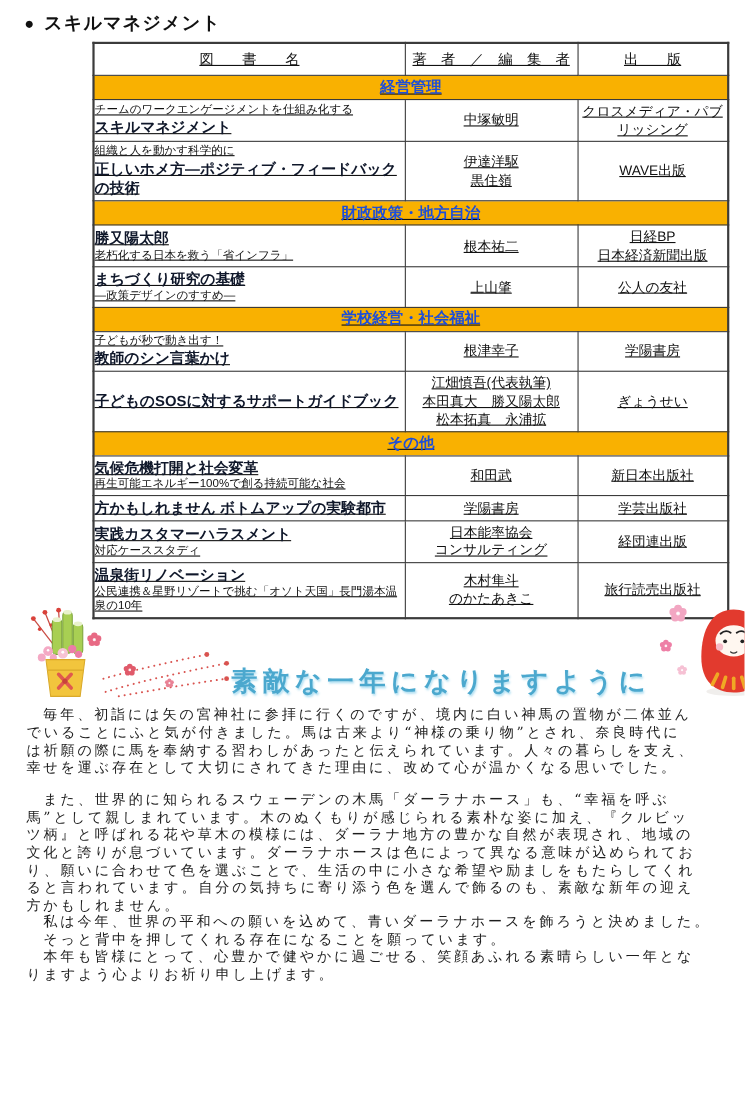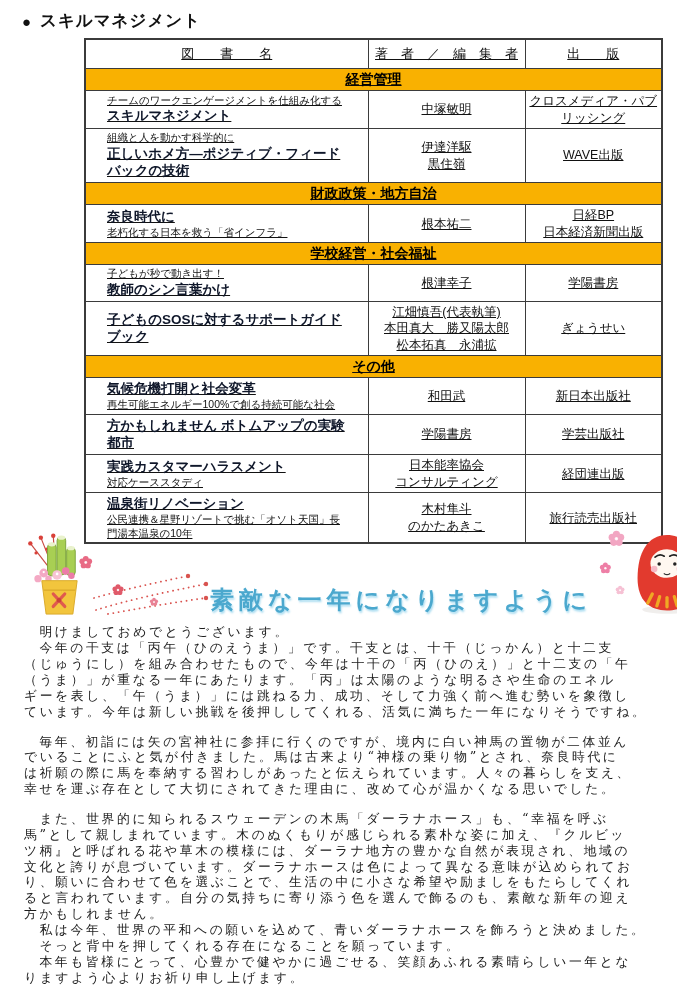--- a/index.html
+++ b/index.html
@@ -10,22 +10,22 @@
   .doc-title{margin:10px 0 6px 22px;font-size:16.5px;font-weight:bold;letter-spacing:1px;
              display:flex;align-items:center;gap:8px;}
   .doc-title .bullet{font-size:15px;line-height:1;}
 
   
   table.books{border-collapse:collapse;table-layout:fixed;width:577px;margin-left:84px;
               border:2px solid var(--table-border,#3b3b3b);text-decoration:underline;}
   table.books th,table.books td{border:1px solid var(--table-border,#3b3b3b);}
   table.books thead th{font-weight:normal;font-size:13px;padding:5px 2px;background:#fff;text-align:center;}
   td.section-cell{background:var(--section-bg,#F9B101);text-align:center;font-weight:bold;
-                  font-size:14px;padding:1.5px 0;color:#000000;}
-  td.title-cell{padding:2px 21px;vertical-align:middle;background:#fff;}
+                  font-size:14px;padding:1.5px 0;color:#1d4ed8;}
+  td.title-cell{padding:2px 0;vertical-align:middle;background:#fff;}
   .t-small{font-size:10.5px;line-height:1.3;color:#111;}
   .t-main{font-size:13.5px;font-weight:bold;line-height:1.32;color:#0f172a;}
   td.author-cell,td.pub-cell{text-align:center;font-size:12.5px;line-height:1.32;
                              white-space:pre-line;padding:2px 3px;background:#fff;vertical-align:middle;}
 
   
   .banner{height:70px;margin:2px 6px 0 16px;display:flex;align-items:flex-end;position:relative;}
   .kadomatsu{width:86px;height:86px;flex:0 0 auto;margin-top:-2px;}
   .branches{width:118px;height:46px;flex:0 0 auto;margin-top:16px;margin-left:-10px;}
   .banner-text{flex:1;text-align:center;margin-top:10px;font-size:24px;font-weight:bold;
@@ -99,26 +99,34 @@
           </td>
           <td class="author-cell">伊達洋駆
 黒住嶺</td>
           <td class="pub-cell">WAVE出版</td>
         </tr>
         <tr class="section-row">
           <td class="section-cell" colspan="3">財政政策・地方自治</td>
         </tr>
         <tr class="book-row">
           <td class="title-cell">
-            <div class="t-main">奈良時代に</div>
+            <div class="t-main">勝又陽太郎</div>
             <div class="t-small">老朽化する日本を救う「省インフラ」</div>
           </td>
           <td class="author-cell">根本祐二</td>
           <td class="pub-cell">日経BP
 日本経済新聞出版</td>
+        </tr>
+        <tr class="book-row">
+          <td class="title-cell">
+            <div class="t-main">まちづくり研究の基礎</div>
+            <div class="t-small">―政策デザインのすすめ―</div>
+          </td>
+          <td class="author-cell">上山肇</td>
+          <td class="pub-cell">公人の友社</td>
         </tr>
         <tr class="section-row">
           <td class="section-cell" colspan="3">学校経営・社会福祉</td>
         </tr>
         <tr class="book-row">
           <td class="title-cell">
             <div class="t-small">子どもが秒で動き出す！</div>
             <div class="t-main">教師のシン言葉かけ</div>
           </td>
           <td class="author-cell">根津幸子</td>
@@ -254,26 +262,20 @@
         <path d="M59 76 L54 86"></path>
           <path d="M67 79 L64 89"></path>
           <path d="M75 80 L75 90"></path>
         <path d="M83 79 L86 89"></path>
           <path d="M91 76 L96 86"></path>
       </g>
     </svg>
   </div>
 
   <div class="greeting">
-      <p>　明けましておめでとうございます。
-　今年の干支は「丙午（ひのえうま）」です。干支とは、十干（じっかん）と十二支
-（じゅうにし）を組み合わせたもので、今年は十干の「丙（ひのえ）」と十二支の「午
-（うま）」が重なる一年にあたります。「丙」は太陽のような明るさや生命のエネル
-ギーを表し、「午（うま）」には跳ねる力、成功、そして力強く前へ進む勢いを象徴し
-ています。今年は新しい挑戦を後押ししてくれる、活気に満ちた一年になりそうですね。</p>
       <p>　毎年、初詣には矢の宮神社に参拝に行くのですが、境内に白い神馬の置物が二体並ん
 でいることにふと気が付きました。馬は古来より“神様の乗り物”とされ、奈良時代に
 は祈願の際に馬を奉納する習わしがあったと伝えられています。人々の暮らしを支え、
 幸せを運ぶ存在として大切にされてきた理由に、改めて心が温かくなる思いでした。</p>
       <p>　また、世界的に知られるスウェーデンの木馬「ダーラナホース」も、“幸福を呼ぶ
 馬”として親しまれています。木のぬくもりが感じられる素朴な姿に加え、『クルビッ
 ツ柄』と呼ばれる花や草木の模様には、ダーラナ地方の豊かな自然が表現され、地域の
 文化と誇りが息づいています。ダーラナホースは色によって異なる意味が込められてお
 り、願いに合わせて色を選ぶことで、生活の中に小さな希望や励ましをもたらしてくれ
 ると言われています。自分の気持ちに寄り添う色を選んで飾るのも、素敵な新年の迎え

